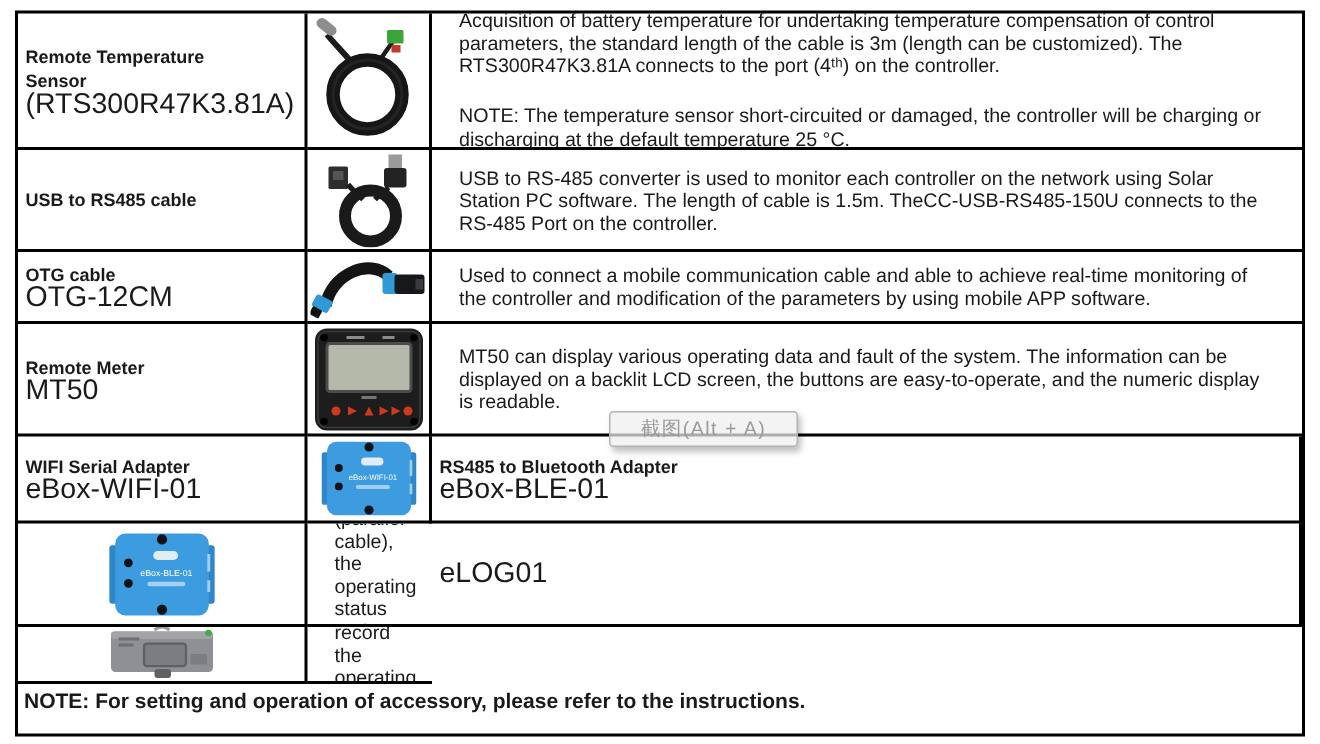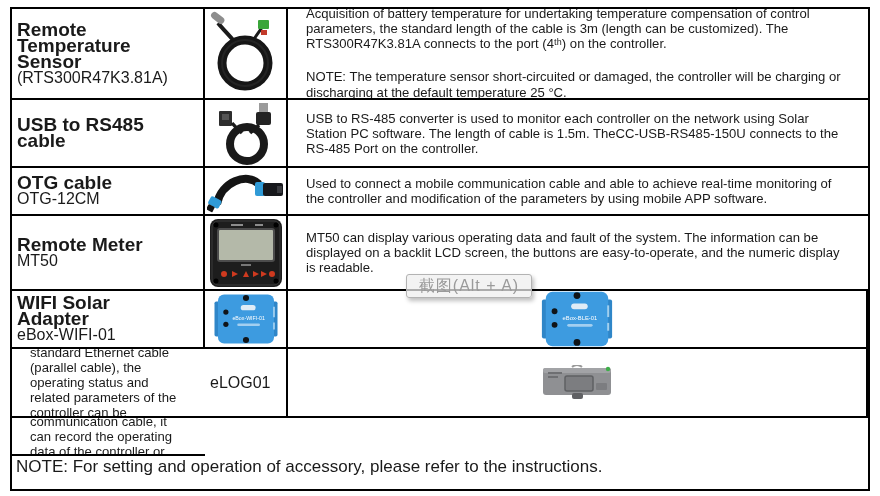--- a/index.html
+++ b/index.html
@@ -16,41 +16,41 @@
     width:856px;height:480px;
     border:2px solid #000;
     display:grid;
     grid-template-columns:193px 83px 1fr;
     grid-template-rows:91px 68px 48px 75px 58px 69px 38px 21px;
     background:#fff;
   }
   .cell{box-sizing:border-box;border-right:2px solid #000;border-bottom:2px solid #000;overflow:hidden;}
   .cell.last-col{border-right:none;}
   .c-name{display:flex;flex-direction:column;justify-content:center;padding:2px 26px 2px 5px;}
-  .acc-name{font-weight:bold;font-size:19px;line-height:16px;}
-  .acc-model{font-size:16px;line-height:16px;}
+  .acc-name{font-weight:bold;font-size:12px;line-height:16px;}
+  .acc-model{font-size:19px;line-height:16px;}
   .c-img{display:flex;align-items:center;justify-content:center;padding:1px;}
   .c-img svg{display:block;}
   .c-desc{display:flex;flex-direction:column;justify-content:center;padding:2px 6px 2px 6px;}
   .desc{margin:12px;font-size:13.1px;line-height:15px;}
   .desc.note{font-weight:normal;margin-top:6px;line-height:16px;}
   .c-foot{
     grid-column:1 / -1;border-bottom:none;border-right:none;
     display:flex;align-items:center;padding:0 4px;
-    font-weight:normal;font-size:17px;
+    font-weight:bold;font-size:14px;
   }
   
   .tooltip{
     position:absolute;left:406px;top:274px;width:124px;height:22px;
     background:rgba(238,238,238,0.72);
     border:1px solid #b3b3b3;
     border-radius:3px;
     box-shadow:2px 3px 4px rgba(0,0,0,0.25);
     color:#9a9a9a;
-    font-size:16px;line-height:21px;text-align:center;
+    font-size:13px;line-height:21px;text-align:center;
     letter-spacing:1px;
   }
 </style>
 </head>
 <body>
 
 <div class="page">
   <div class="acc-table">
 
     <div class="cell c-name">
@@ -132,40 +132,44 @@
         <circle cx="69" cy="8" r="2.5" fill="#000"></circle>
         <circle cx="9" cy="64" r="2.5" fill="#000"></circle>
         <circle cx="69" cy="64" r="2.5" fill="#000"></circle>
       </svg>
     </div>
     <div class="cell c-desc last-col">
       <p class="desc">MT50 can display various operating data and fault of the system. The information can be displayed on a backlit LCD screen, the buttons are easy-to-operate, and the numeric display is readable.</p>
     </div>
 
     <div class="cell c-name">
-      <div class="acc-name">WIFI Solar Adapter</div>
+      <div class="acc-name">WIFI Serial Adapter</div>
       <div class="acc-model">eBox-WIFI-01</div>
     </div>
     <div class="cell c-img">
       <svg width="78" height="56" viewBox="0 0 80 64">
         <rect x="4" y="12" width="8" height="40" rx="2" fill="#2f86c8"></rect>
         <rect x="68" y="12" width="8" height="40" rx="2" fill="#2f86c8"></rect>
         <rect x="8" y="4" width="64" height="56" rx="7" fill="#3d9be0"></rect>
         <circle cx="40" cy="8" r="3.5" fill="#101418"></circle>
         <circle cx="40" cy="56" r="3.5" fill="#101418"></circle>
         <circle cx="17" cy="24" r="3" fill="#101418"></circle>
         <circle cx="17" cy="38" r="3" fill="#101418"></circle>
         <rect x="34" y="16" width="17" height="6" rx="3" fill="#f2f5f8" opacity="0.9"></rect>
         <text x="43" y="33" font-size="6" fill="#ffffff" text-anchor="middle" font-family="Liberation Sans, sans-serif">eBox-WIFI-01</text>
         <rect x="30" y="37" width="26" height="3" rx="1.5" fill="#cfe6f7" opacity="0.7"></rect>
         <rect x="71" y="18" width="2" height="12" fill="#bfe0f5" opacity="0.8"></rect>
         <rect x="71" y="36" width="2" height="8" fill="#bfe0f5" opacity="0.8"></rect>
       </svg>
     </div>
 
+    <div class="cell c-name">
+      <div class="acc-name">RS485 to Bluetooth Adapter</div>
+      <div class="acc-model">eBox-BLE-01</div>
+    </div>
     <div class="cell c-img">
       <svg width="78" height="64" viewBox="0 0 80 64">
         <rect x="4" y="12" width="8" height="40" rx="2" fill="#2f86c8"></rect>
         <rect x="68" y="12" width="8" height="40" rx="2" fill="#2f86c8"></rect>
         <rect x="8" y="4" width="64" height="56" rx="7" fill="#3d9be0"></rect>
         <circle cx="40" cy="8" r="3.5" fill="#101418"></circle>
         <circle cx="40" cy="56" r="3.5" fill="#101418"></circle>
         <circle cx="17" cy="24" r="3" fill="#101418"></circle>
         <circle cx="17" cy="38" r="3" fill="#101418"></circle>
         <rect x="34" y="16" width="17" height="6" rx="3" fill="#f2f5f8" opacity="0.9"></rect>

